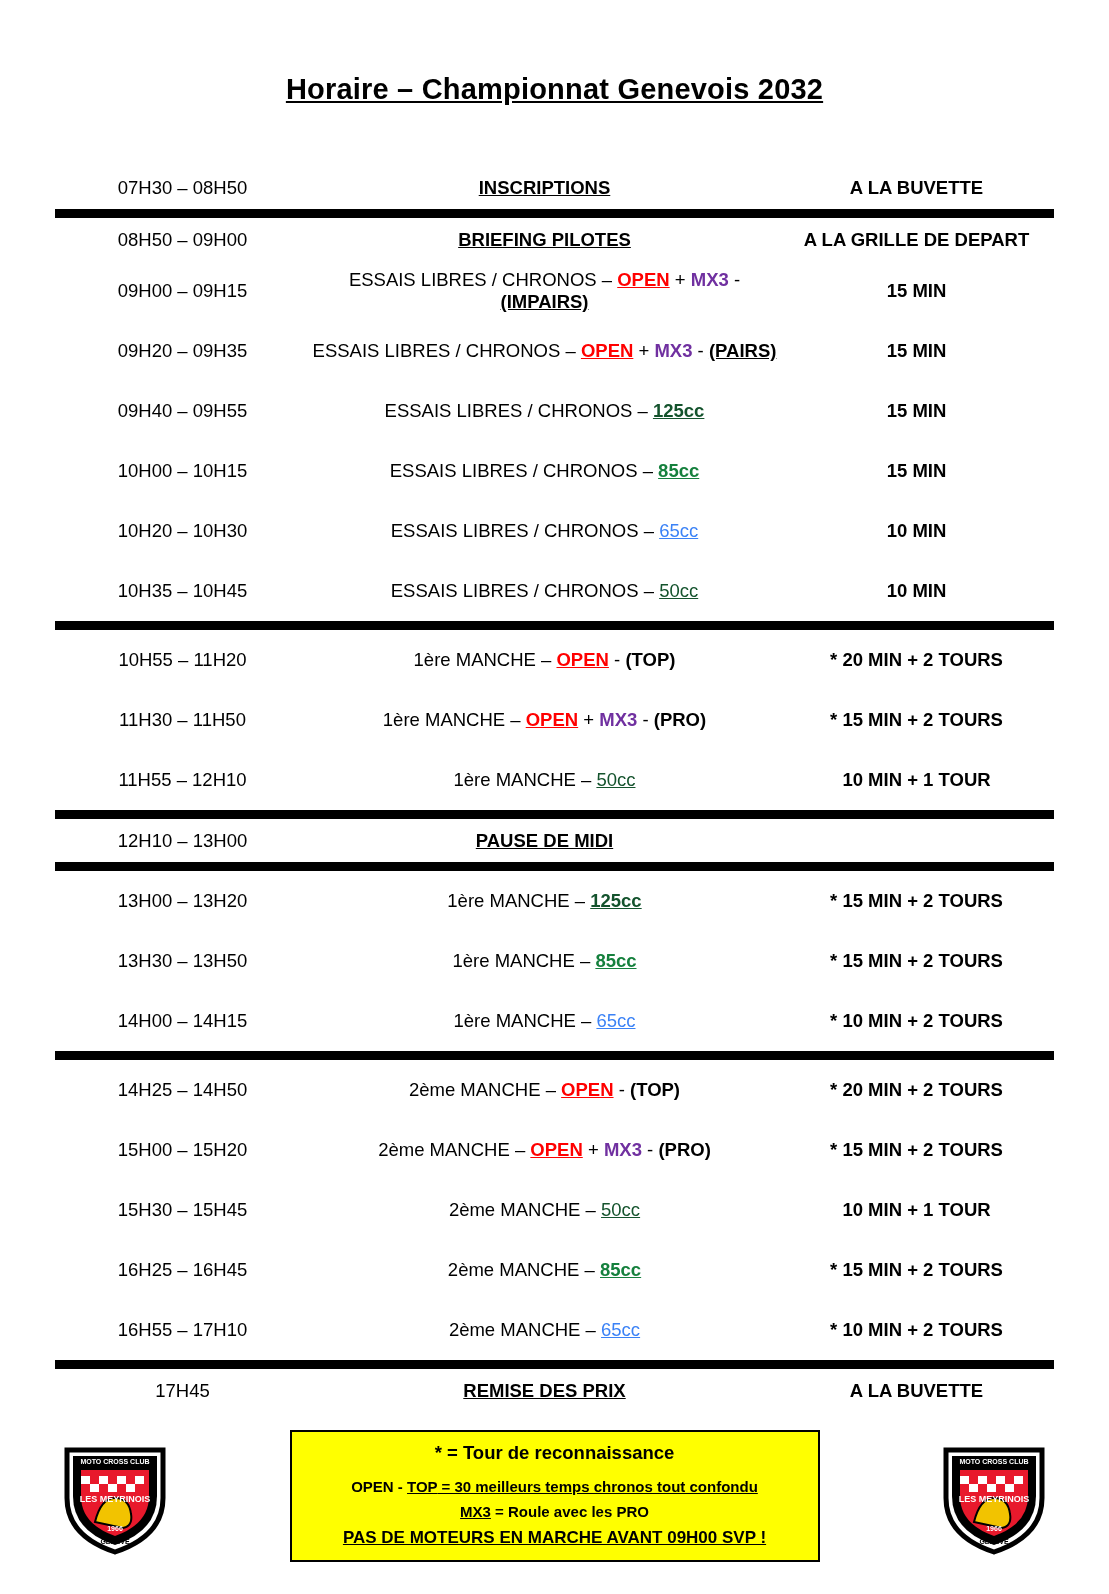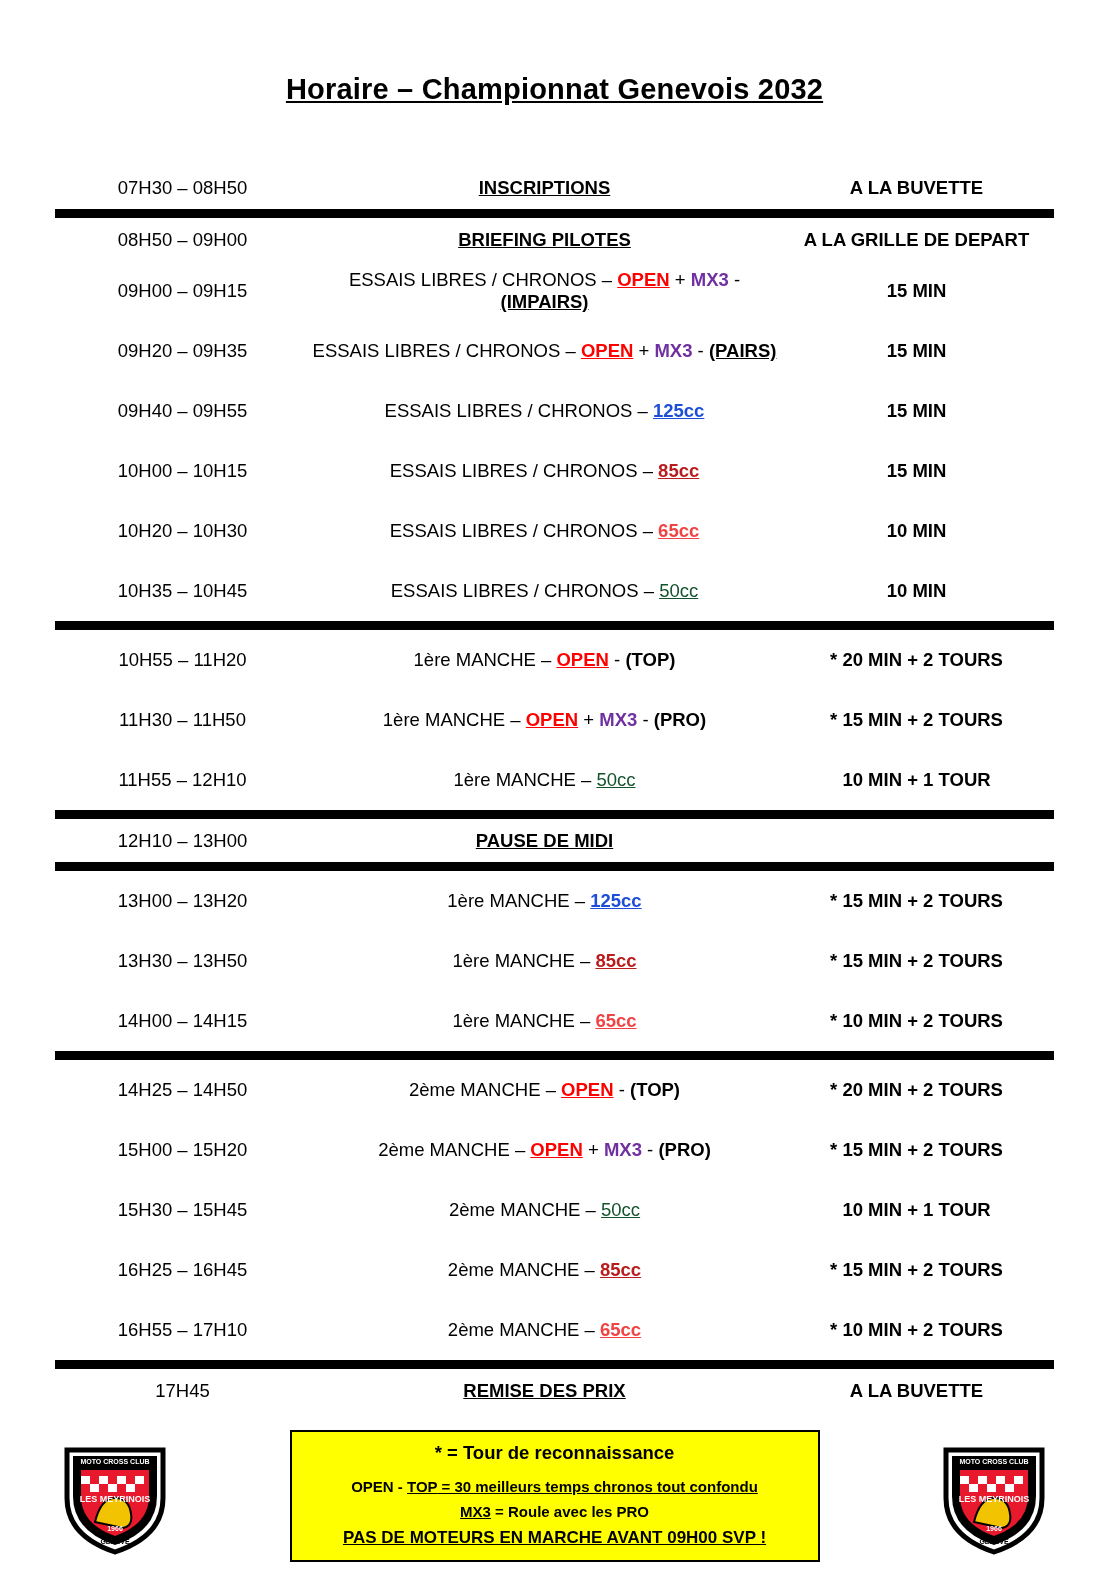--- a/index.html
+++ b/index.html
@@ -54,23 +54,23 @@
     background: #000000;
     line-height: 0;
     font-size: 0;
   }
 
   .u { text-decoration: underline; }
   .b { font-weight: bold; }
 
   .c-open   { color: #ff0000; font-weight: bold; text-decoration: underline; text-align: right; }
   .c-mx3    { color: #7030a0; font-weight: bold; }
-  .c-125    { color: #1d4ed8; font-weight: bold; text-decoration: underline; text-align: right; }
-  .c-85     { color: #b91c1c; font-weight: bold; text-decoration: underline; }
-  .c-65     { color: #ef4444; font-weight: bold; text-decoration: underline; }
+  .c-125    { color: #14532d; font-weight: bold; text-decoration: underline; text-align: right; }
+  .c-85     { color: #15803d; font-weight: bold; text-decoration: underline; }
+  .c-65     { color: #3b82f6; font-weight: normal; text-decoration: underline; }
   .c-50     { color: #14532d; font-weight: normal; text-decoration: underline; text-align: center; }
 
   .footer {
     margin-top: 18px;
     display: flex;
     align-items: center;
     justify-content: space-between;
     gap: 10px;
   }
   .legend {

